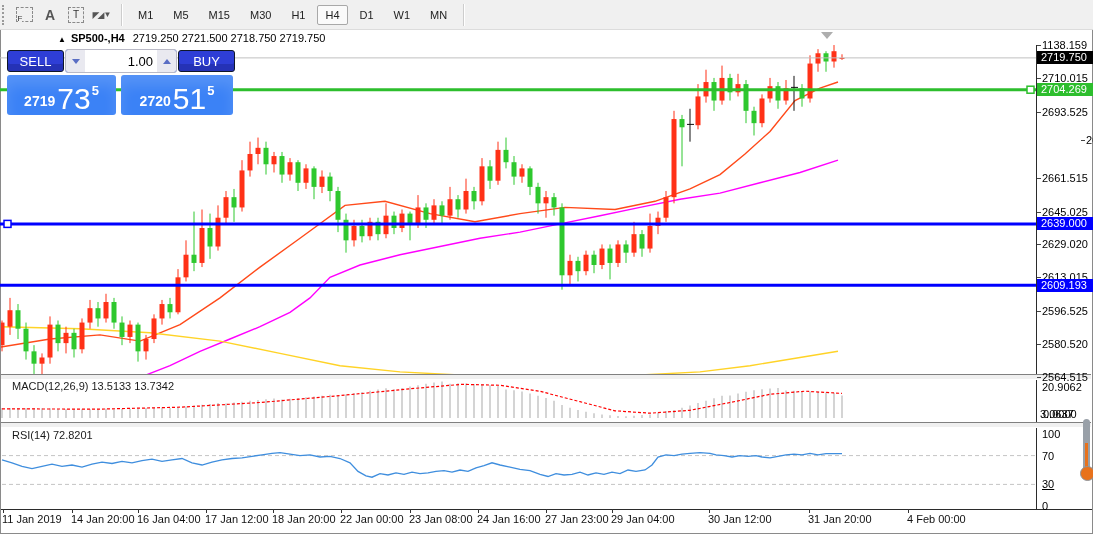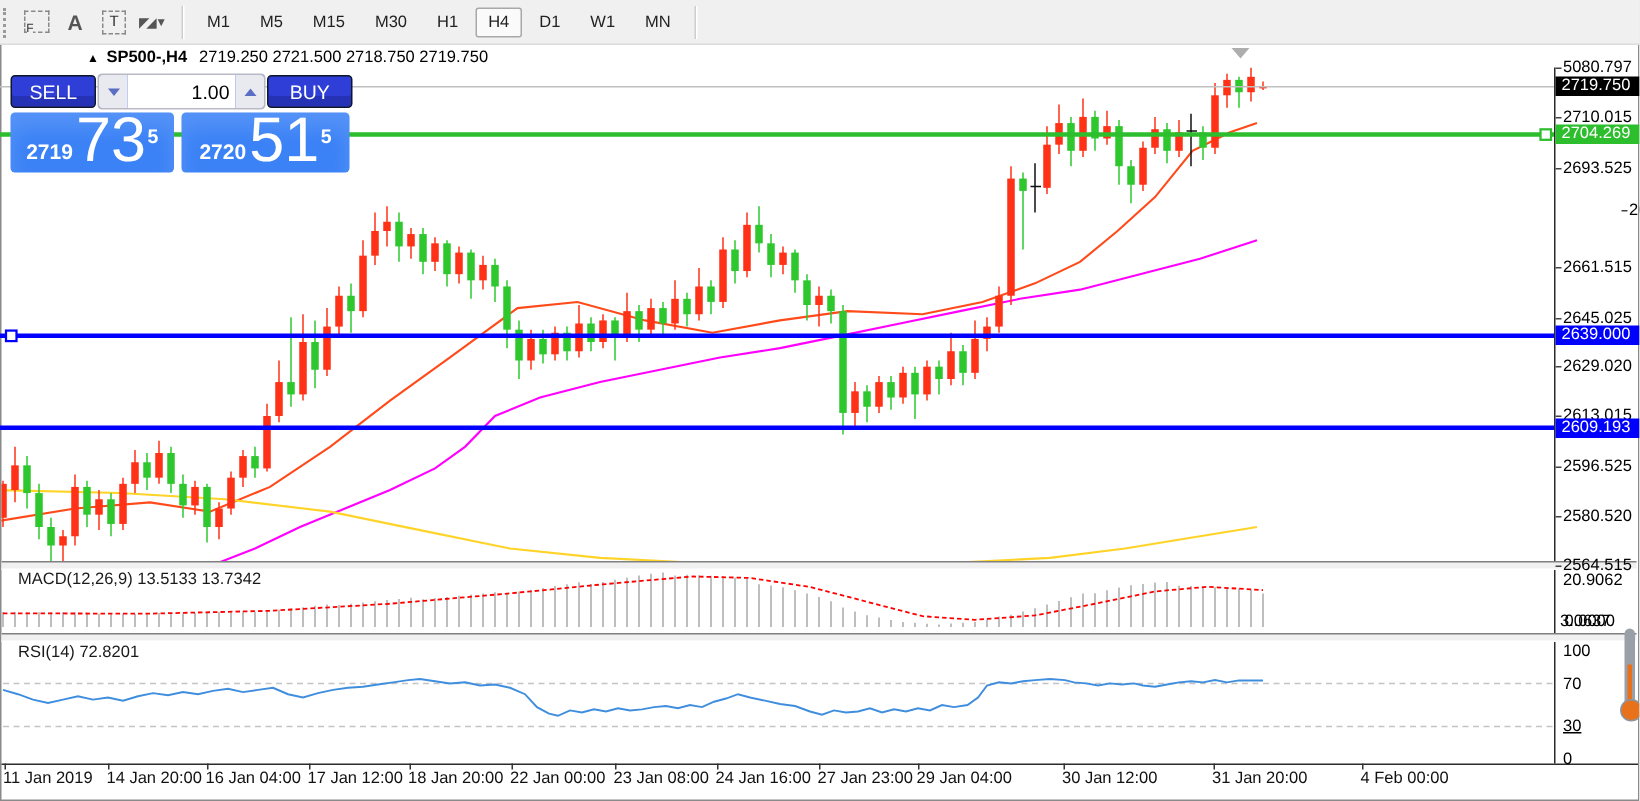--- a/index.html
+++ b/index.html
@@ -58,21 +58,21 @@
   .step-btn{width:19px;display:flex;align-items:center;justify-content:center;background:#e9e9f0;}
   .vol{flex:1;min-width:0;border:none;outline:none;background:#fff;text-align:right;font-size:13px;
        padding:0 4px;font-family:"Liberation Sans",sans-serif;color:#000;}
   .tri-dn{width:0;height:0;border-left:4px solid transparent;border-right:4px solid transparent;border-top:5px solid #5a6ec4;}
   .tri-up{width:0;height:0;border-left:4px solid transparent;border-right:4px solid transparent;border-bottom:5px solid #5a6ec4;}
   .pricebox{position:absolute;top:27px;height:37px;background:#3b82f6;border-radius:3px;color:#fff;
             display:flex;align-items:flex-end;justify-content:center;padding-bottom:3px;
             box-shadow:inset 0 10px 14px rgba(255,255,255,.14);}
   .bid{left:0;width:109px;} .ask{left:114px;width:112px;}
   .p-small{font-size:14px;font-weight:bold;margin-right:2px;padding-bottom:4px;line-height:1;}
-  .p-big{font-size:42px;line-height:.88;}
+  .p-big{font-size:30px;line-height:.88;}
   .p-sup{font-size:13px;font-weight:bold;position:relative;top:-14px;margin-left:1px;}
   
   .thermo{position:absolute;left:1080px;top:419px;width:14px;height:62px;z-index:7;}
   .thermo .tube{position:absolute;left:3px;top:0;width:7px;height:52px;background:#99a0a8;border-radius:4px;}
   .thermo .merc{position:absolute;left:5px;top:24px;width:3px;height:28px;background:#e8721c;}
   .thermo .bulb{position:absolute;left:0;top:47px;width:13px;height:13px;border-radius:50%;
                 background:#e8721c;border:1px solid #8d949c;}
 </style>
 </head>
 <body>
@@ -495,21 +495,21 @@
         <span class="p-sup">5</span>
     </div>
     <div class="pricebox ask">
       <span class="p-small">2720</span>
         <span class="p-big">51</span>
         <span class="p-sup">5</span>
     </div>
   </div>
 
   <div id="priceAxis">
-      <div class="pl" style="top: 39px;">5080.797</div>
+      <div class="pl" style="top: 39px;">1138.159</div>
       <div class="pl" style="top: 72px;">2710.015</div>
       <div class="pl" style="top: 106px;">2693.525</div>
       <div class="pl" style="top: 134px; margin-left: 44px;">2677.520</div>
       <div class="pl" style="top: 172px;">2661.515</div>
       <div class="pl" style="top: 206px;">2645.025</div>
       <div class="pl" style="top: 238px;">2629.020</div>
       <div class="pl" style="top: 271px;">2613.015</div>
       <div class="pl" style="top: 305px;">2596.525</div>
       <div class="pl" style="top: 338px;">2580.520</div>
       <div class="pl" style="top: 371px;">2564.515</div>

